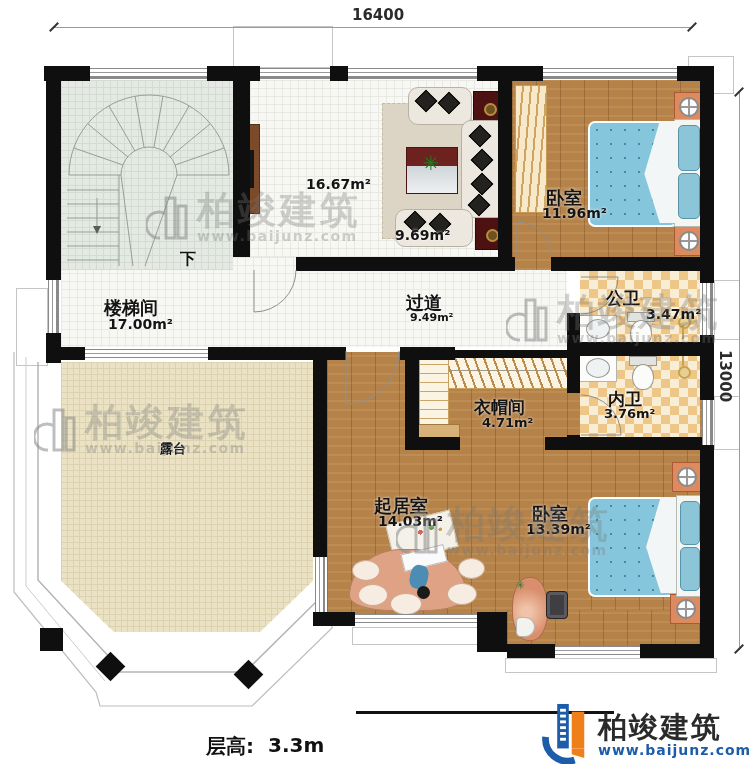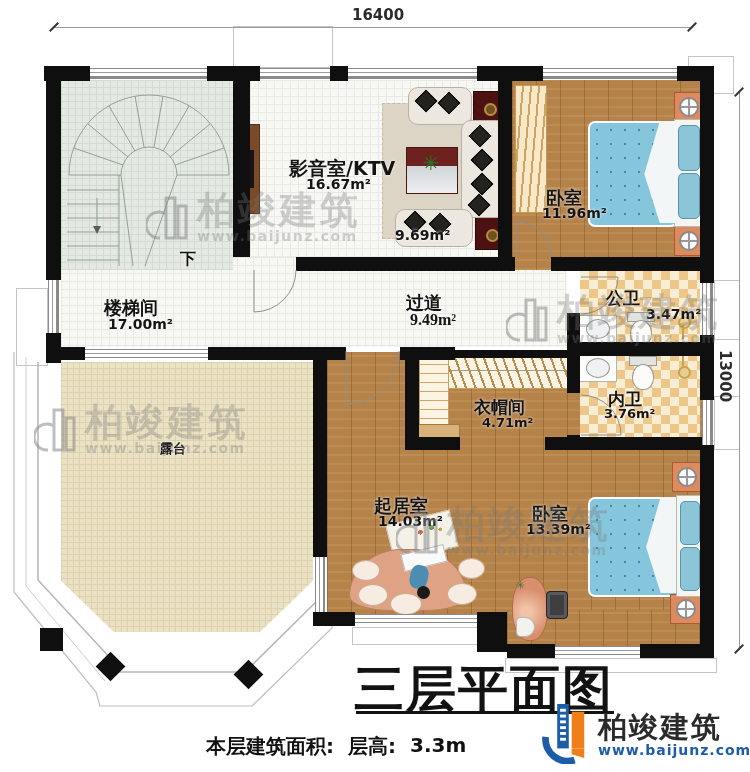--- a/index.html
+++ b/index.html
@@ -222,30 +222,29 @@
   <svg style="position:absolute;left:0;top:0;z-index:33;" width="750" height="772" viewBox="0 0 750 772">
     <g fill="none" stroke="#8f8f8f" stroke-width="1">
       <path d="M254,270 L254,312 A42,42 0 0 0 296,270"></path>
       <path d="M517,257 L517,222 A35,35 0 0 1 552,257"></path>
       <path d="M346,351 L346,404 A53,53 0 0 0 399,351"></path>
       <path d="M581,277 L618,277 A37,37 0 0 1 581,314"></path>
       <path d="M581,435 L621,435 A40,40 0 0 0 581,395"></path>
     </g>
   </svg>
 
-  <div class="lbl" style="left:289px;top:156px;font-size:19px;">影音室/KTV</div>
   <div class="lbl" style="left:306px;top:176px;font-size:14px;">16.67m²</div>
   <div class="lbl" style="left:395px;top:227px;font-size:14px;z-index:24;">9.69m²</div>
   <div class="lbl" style="left:546px;top:186px;font-size:18px;">卧室</div>
   <div class="lbl" style="left:542px;top:205px;font-size:14px;">11.96m²</div>
   <div class="lbl" style="left:180px;top:249px;font-size:16px;">下</div>
   <div class="lbl" style="left:104px;top:296px;font-size:18px;">楼梯间</div>
   <div class="lbl" style="left:108px;top:316px;font-size:14px;">17.00m²</div>
   <div class="lbl" style="left:406px;top:291px;font-size:18px;">过道</div>
-  <div class="lbl" style="left:410px;top:311px;font-size:16px;font-family:Liberation Serif, serif;">9.49m²</div>
+  <div class="lbl" style="left:410px;top:311px;font-size:11px;">9.49m²</div>
   <div class="lbl" style="left:606px;top:287px;font-size:17px;">公卫</div>
   <div class="lbl" style="left:602px;top:306px;font-size:14px;margin-left:44px;">3.47m²</div>
   <div class="lbl" style="left:608px;top:388px;font-size:17px;">内卫</div>
   <div class="lbl" style="left:604px;top:406px;font-size:13px;">3.76m²</div>
   <div class="lbl" style="left:474px;top:396px;font-size:17px;">衣帽间</div>
   <div class="lbl" style="left:482px;top:415px;font-size:13px;">4.71m²</div>
   <div class="lbl" style="left:160px;top:440px;font-size:13px;text-align:center;">露台</div>
   <div class="lbl" style="left:374px;top:494px;font-size:18px;">起居室</div>
   <div class="lbl" style="left:378px;top:513px;font-size:14px;">14.03m²</div>
   <div class="lbl" style="left:532px;top:502px;font-size:18px;">卧室</div>
@@ -306,24 +305,22 @@
           <rect x="20" y="6" width="9" height="40"></rect>
           <rect x="32" y="14" width="8" height="32"></rect>
         </g>
       </svg>
     <div class="wm-text">
         <div class="nm">柏竣建筑</div>
         <div class="ur">www.baijunz.com</div>
       </div>
   </div>
 
-  <div class="titlemain" style="left:354px;top:656px;">三层平面图</div>
   <div class="underline" style="left:356px;top:711px;width:258px;height:3px;"></div>
   <div class="footer" style="left:206px;top:733px;">
-    <span>本层建筑面积:</span>
       <span>层高:</span>
       <span>3.3m</span>
   </div>
 
   <svg style="position:absolute;left:534px;top:700px;z-index:61;" width="58" height="64" viewBox="0 0 60 66">
     <path d="M12,38 A23,23 0 0 0 42,62" fill="none" stroke="#1d5ca8" stroke-width="7"></path>
     <rect x="24" y="4" width="12" height="46" fill="#1d5ca8"></rect>
     <rect x="27" y="9" width="6" height="3" fill="#fff"></rect>
       <rect x="27" y="15" width="6" height="3" fill="#fff"></rect>
     <rect x="27" y="21" width="6" height="3" fill="#fff"></rect>

